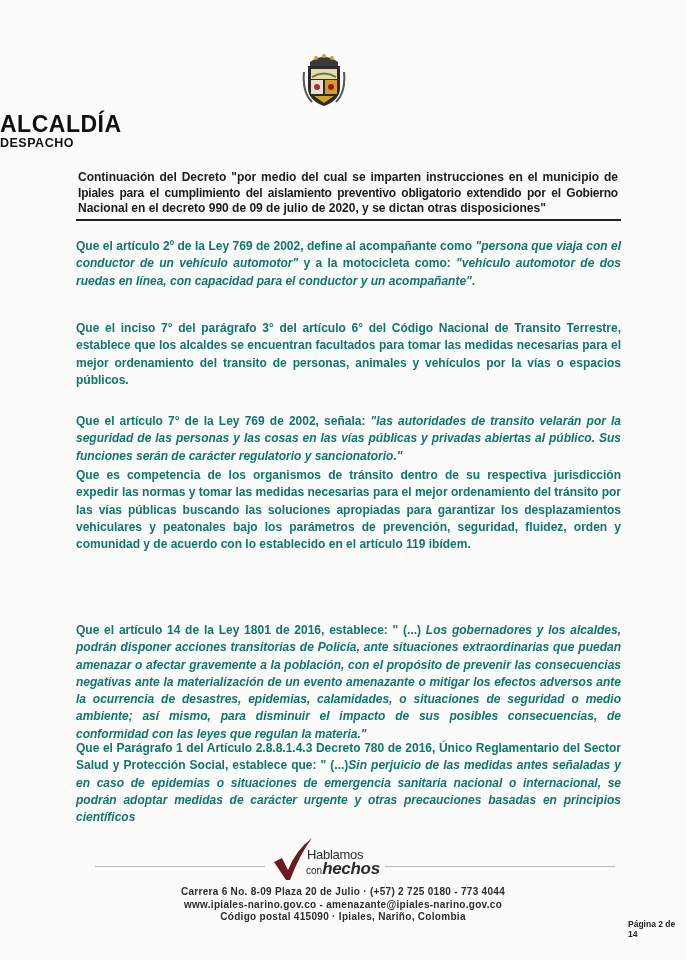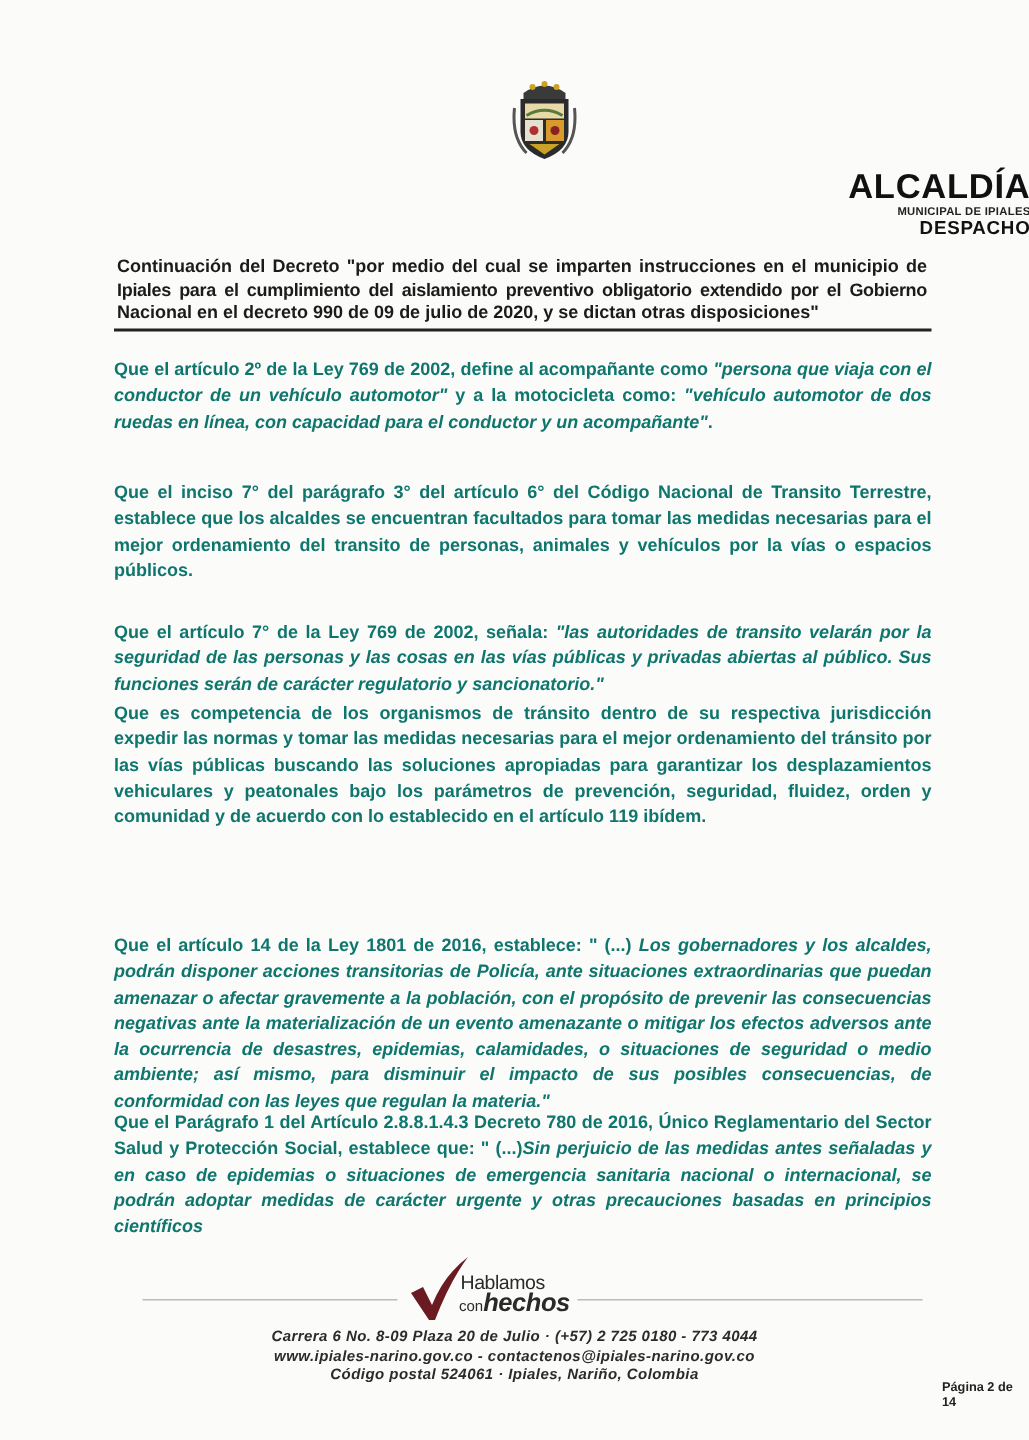--- a/index.html
+++ b/index.html
@@ -1,21 +1,21 @@
 <!DOCTYPE html>
 <html><head>
 <meta charset="utf-8">
 <style>
   html, body { margin: 0; padding: 0; }
   body {
     width: 686px; height: 960px; background: #fbfbfa; overflow: hidden;
     position: relative; font-family: "Liberation Sans", sans-serif; color: #1a1a1a;
   }
   .page { position: absolute; inset: 0; }
-  .header { position: absolute; top: 52px; left: 0; width: 648px; text-align: right; margin-left: 39px; }
+  .header { position: absolute; top: 52px; left: 0; width: 648px; text-align: left; }
   .crest { width: 44px; height: 58px; margin: 0 auto; position: relative; }
   .crest svg { display: block; }
   .org-title { font-weight: bold; font-size: 23px; letter-spacing: 0.5px; margin-top: 2px; line-height: 24px; color: #111; }
   .org-sub { font-weight: bold; font-size: 7.5px; letter-spacing: 0.2px; line-height: 9px; color: #222; }
   .org-dept { font-weight: bold; font-size: 12.5px; letter-spacing: 0.5px; line-height: 14px; color: #111; }
 
   .preamble {
     position: absolute; top: 170px; left: 78px; width: 540px;
     font-size: 12px; line-height: 15.5px; font-weight: bold; text-align: justify; color: #1b1b1b;
   }
@@ -31,21 +31,21 @@
   .p6 { top: 740px; }
   .justify-last:after { content: ""; display: inline-block; width: 100%; }
 
   .footer-line-left { position: absolute; top: 866px; left: 95px; width: 170px; height: 1px; background: #bbb; }
   .footer-line-right { position: absolute; top: 866px; left: 385px; width: 230px; height: 1px; background: #bbb; }
   .slogan { position: absolute; top: 836px; left: 272px; width: 140px; height: 46px; }
   .slogan-check { position: absolute; left: 0; top: 0; }
   .slogan-top { position: absolute; left: 35px; top: 11px; font-size: 13px; color: #2a2a2a; letter-spacing: -0.3px; }
   .slogan-bottom { position: absolute; left: 34px; top: 23px; font-size: 10px; color: #2a2a2a; }
   .slogan-bottom b { font-size: 17px; font-style: italic; font-weight: bold; letter-spacing: -0.3px; }
-  .contact { position: absolute; top: 886px; left: 0; width: 686px; text-align: center; font-size: 10px; line-height: 12.5px; font-style: italic; font-weight: bold; color: #2b2b2b; letter-spacing: 0.3px; }
+  .contact { position: absolute; top: 886px; left: 0; width: 686px; text-align: center; font-size: 10px; line-height: 12.5px; font-weight: bold; color: #2b2b2b; letter-spacing: 0.3px; }
   .page-num { position: absolute; top: 919px; left: 582px; font-size: 8.5px; font-weight: bold; color: #222; padding-left: 46px; }
 </style>
 </head>
 <body>
 
 <div class="page">
 
   <div class="header">
     <div class="crest">
       <svg width="44" height="58" viewBox="0 0 44 58">
@@ -59,21 +59,20 @@
         <rect x="9" y="28" width="12" height="14" fill="#e6e0d0"></rect>
         <rect x="23" y="28" width="12" height="14" fill="#d89a2a"></rect>
         <circle cx="15" cy="35" r="3" fill="#b03030"></circle>
         <circle cx="29" cy="35" r="3" fill="#8a2020"></circle>
         <path d="M12 44 L32 44 L22 51 Z" fill="#c9a227"></path>
         <path d="M2 20 Q0 40 10 50" stroke="#555" stroke-width="2" fill="none"></path>
         <path d="M42 20 Q44 40 34 50" stroke="#555" stroke-width="2" fill="none"></path>
       </svg>
     </div>
     <div class="org-title">ALCALDÍA</div>
-    <div class="org-sub">MUNICIPAL DE IPIALES</div>
     <div class="org-dept">DESPACHO</div>
   </div>
 
   <div class="preamble">
     <div class="justify-last" style="height:15.5px;overflow:hidden;">Continuación del Decreto "por medio del cual se imparten instrucciones en el municipio de</div>
     <div class="justify-last" style="height:15.5px;overflow:hidden;letter-spacing:-0.2px;">Ipiales para el cumplimiento del aislamiento preventivo obligatorio extendido por el Gobierno</div>
     <div>Nacional en el decreto 990 de 09 de julio de 2020, y se dictan otras disposiciones"</div>
   </div>
   <div class="preamble-rule"></div>
 
@@ -103,18 +102,18 @@
   <div class="slogan">
     <svg class="slogan-check" width="40" height="46" viewBox="0 0 40 46">
       <path d="M2 26 L10 22 L16 34 Q24 14 40 2 Q28 18 18 44 L14 44 Z" fill="#6b1a22"></path>
     </svg>
     <div class="slogan-top">Hablamos</div>
     <div class="slogan-bottom"><span>con</span><b>hechos</b></div>
   </div>
 
   <div class="contact">
     <div>Carrera 6 No. 8-09 Plaza 20 de Julio · (+57) 2 725 0180 - 773 4044</div>
-    <div>www.ipiales-narino.gov.co - contactenos@ipiales-narino.gov.co</div>
-    <div>Código postal 524061 · Ipiales, Nariño, Colombia</div>
+    <div>www.ipiales-narino.gov.co - amenazante@ipiales-narino.gov.co</div>
+    <div>Código postal 415090 · Ipiales, Nariño, Colombia</div>
   </div>
 
   <div class="page-num">Página 2 de 14</div>
 </div>
 
 </body></html>

